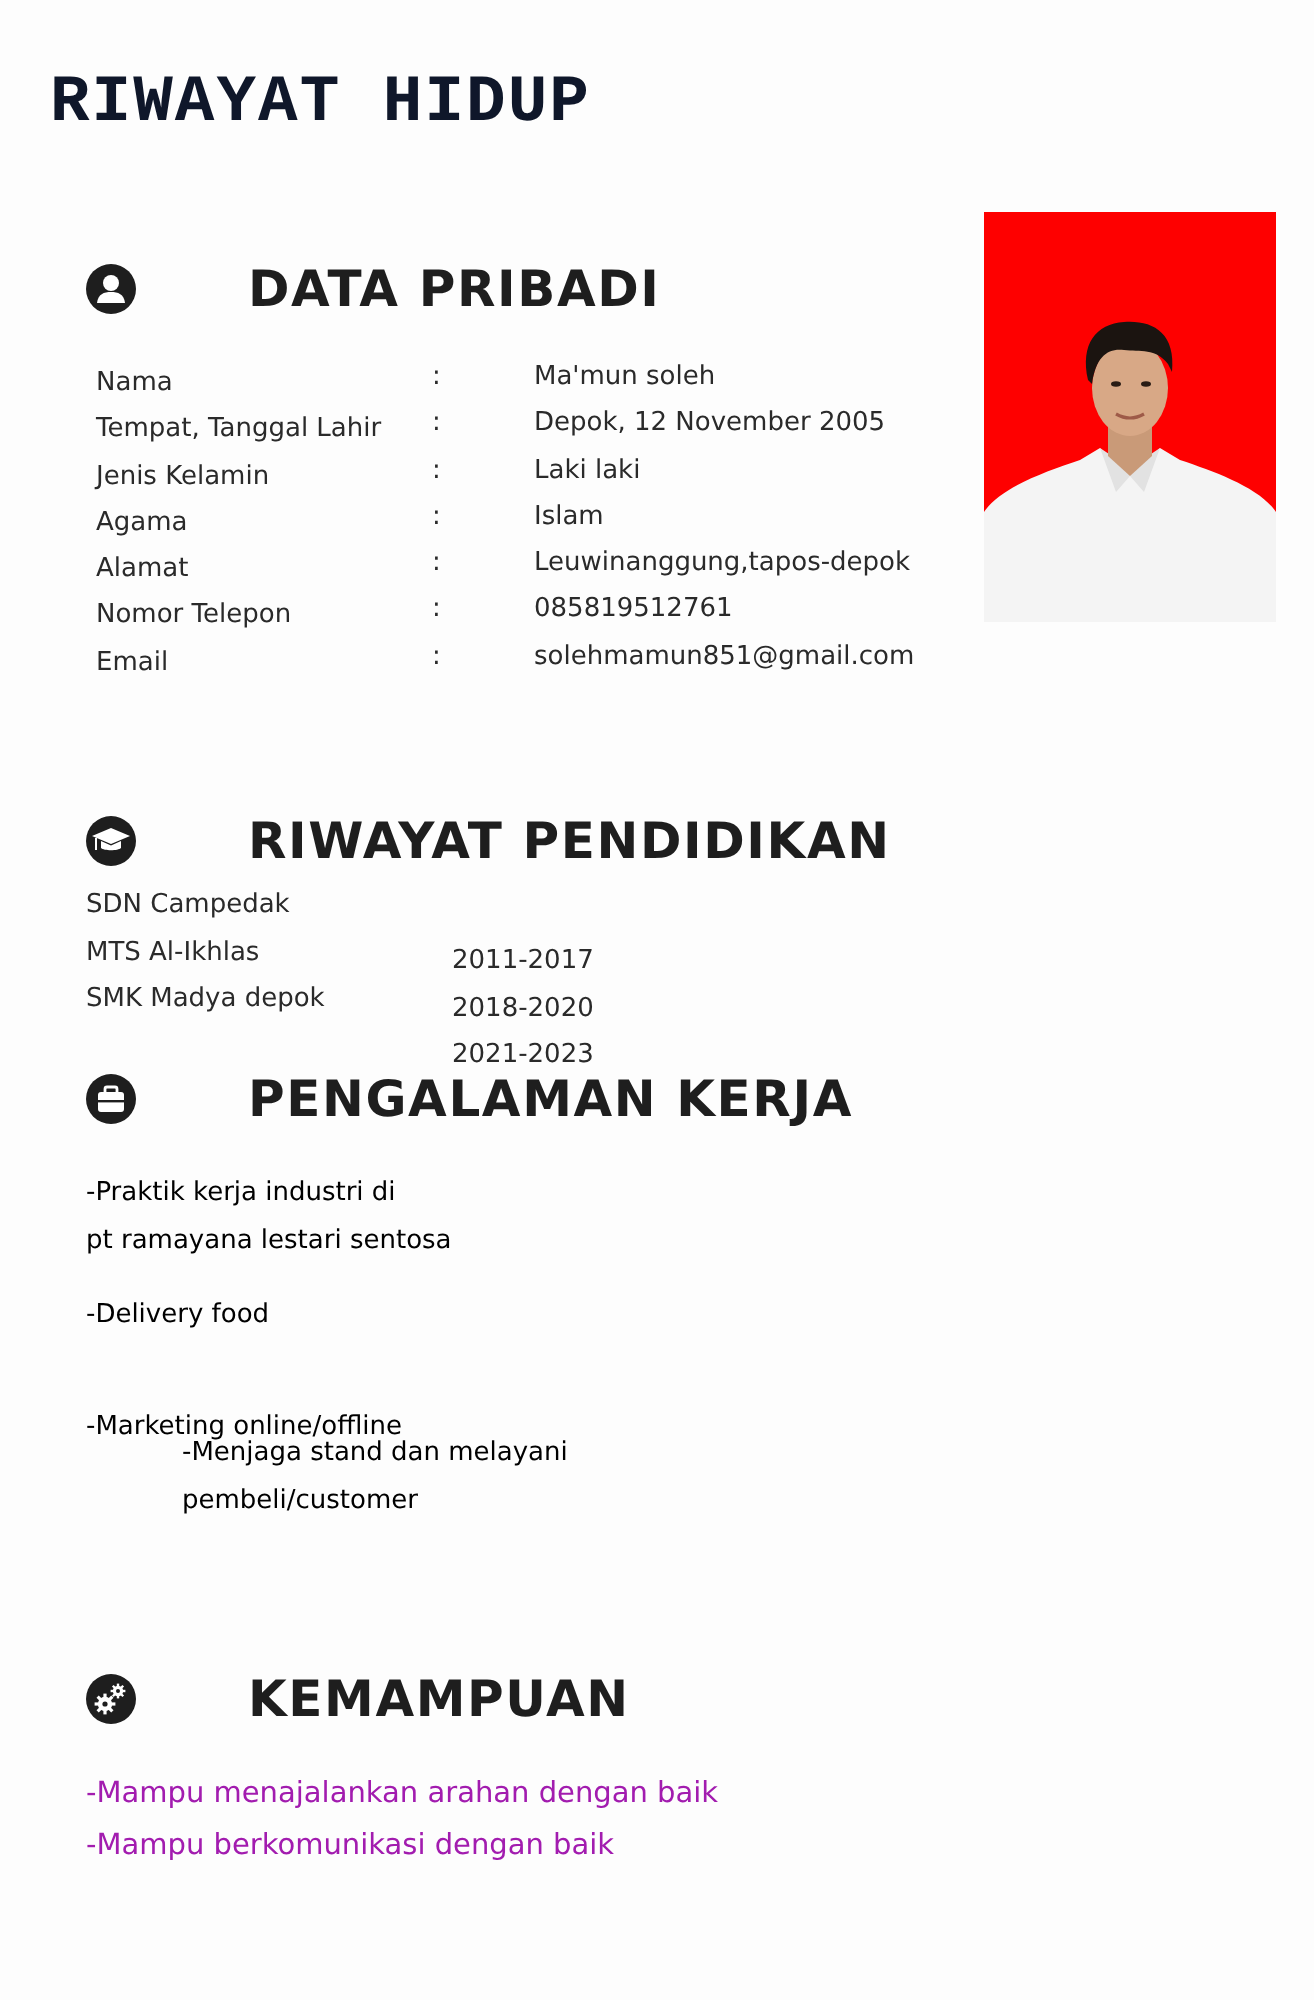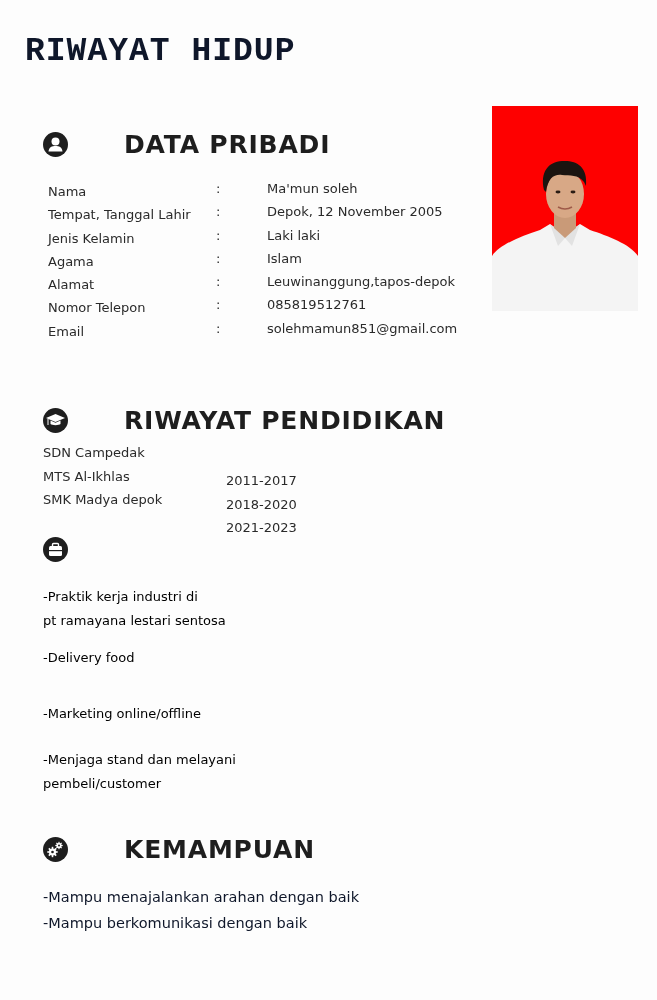--- a/index.html
+++ b/index.html
@@ -107,21 +107,21 @@
     left: 43px;
     font-size: 13px;
     color: #000000;
     line-height: 23.5px;
   }
   .skill-block {
     position: absolute;
     left: 43px;
     top: 885px;
     font-size: 14.5px;
-    color: #0f172a;
+    color: #a21caf;
     line-height: 25.5px;
   }
 </style>
 </head>
 <body>
 
 <div class="page-title">RIWAYAT HIDUP</div>
 
 <div class="section-heading" style="top:127px;">
   <span class="icon">
@@ -218,33 +218,34 @@
 </div>
 
 <div class="section-heading" style="top:532px;">
   <span class="icon">
     <svg width="25" height="25" viewBox="0 0 25 25">
       <rect x="6" y="9" width="13" height="10" rx="1.5" fill="#fff"></rect>
       <rect x="9.5" y="6.5" width="6" height="3.5" rx="1" fill="none" stroke="#fff" stroke-width="1.4"></rect>
       <rect x="6" y="13" width="13" height="1.2" fill="#1e1e1e"></rect>
     </svg>
   </span>
+  <span class="label">PENGALAMAN KERJA</span>
 </div>
 
 <div class="text-block" style="top:585px;">
   <div>-Praktik kerja industri di</div>
   <div>pt ramayana lestari sentosa</div>
 </div>
 <div class="text-block" style="top:646px;">
   <div>-Delivery food</div>
 </div>
 <div class="text-block" style="top:702px;">
   <div>-Marketing online/offline</div>
 </div>
-<div class="text-block" style="top:748px;">
+<div class="text-block" style="top:715px;margin-left:48px;">
   <div>-Menjaga stand dan melayani</div>
   <div>pembeli/customer</div>
 </div>
 
 <div class="section-heading" style="top:832px;">
   <span class="icon">
     <svg width="25" height="25" viewBox="0 0 25 25">
       <g fill="#fff">
         <circle cx="9.5" cy="15" r="3.6"></circle>
         <rect x="8.7" y="9.8" width="1.6" height="10.4"></rect>

